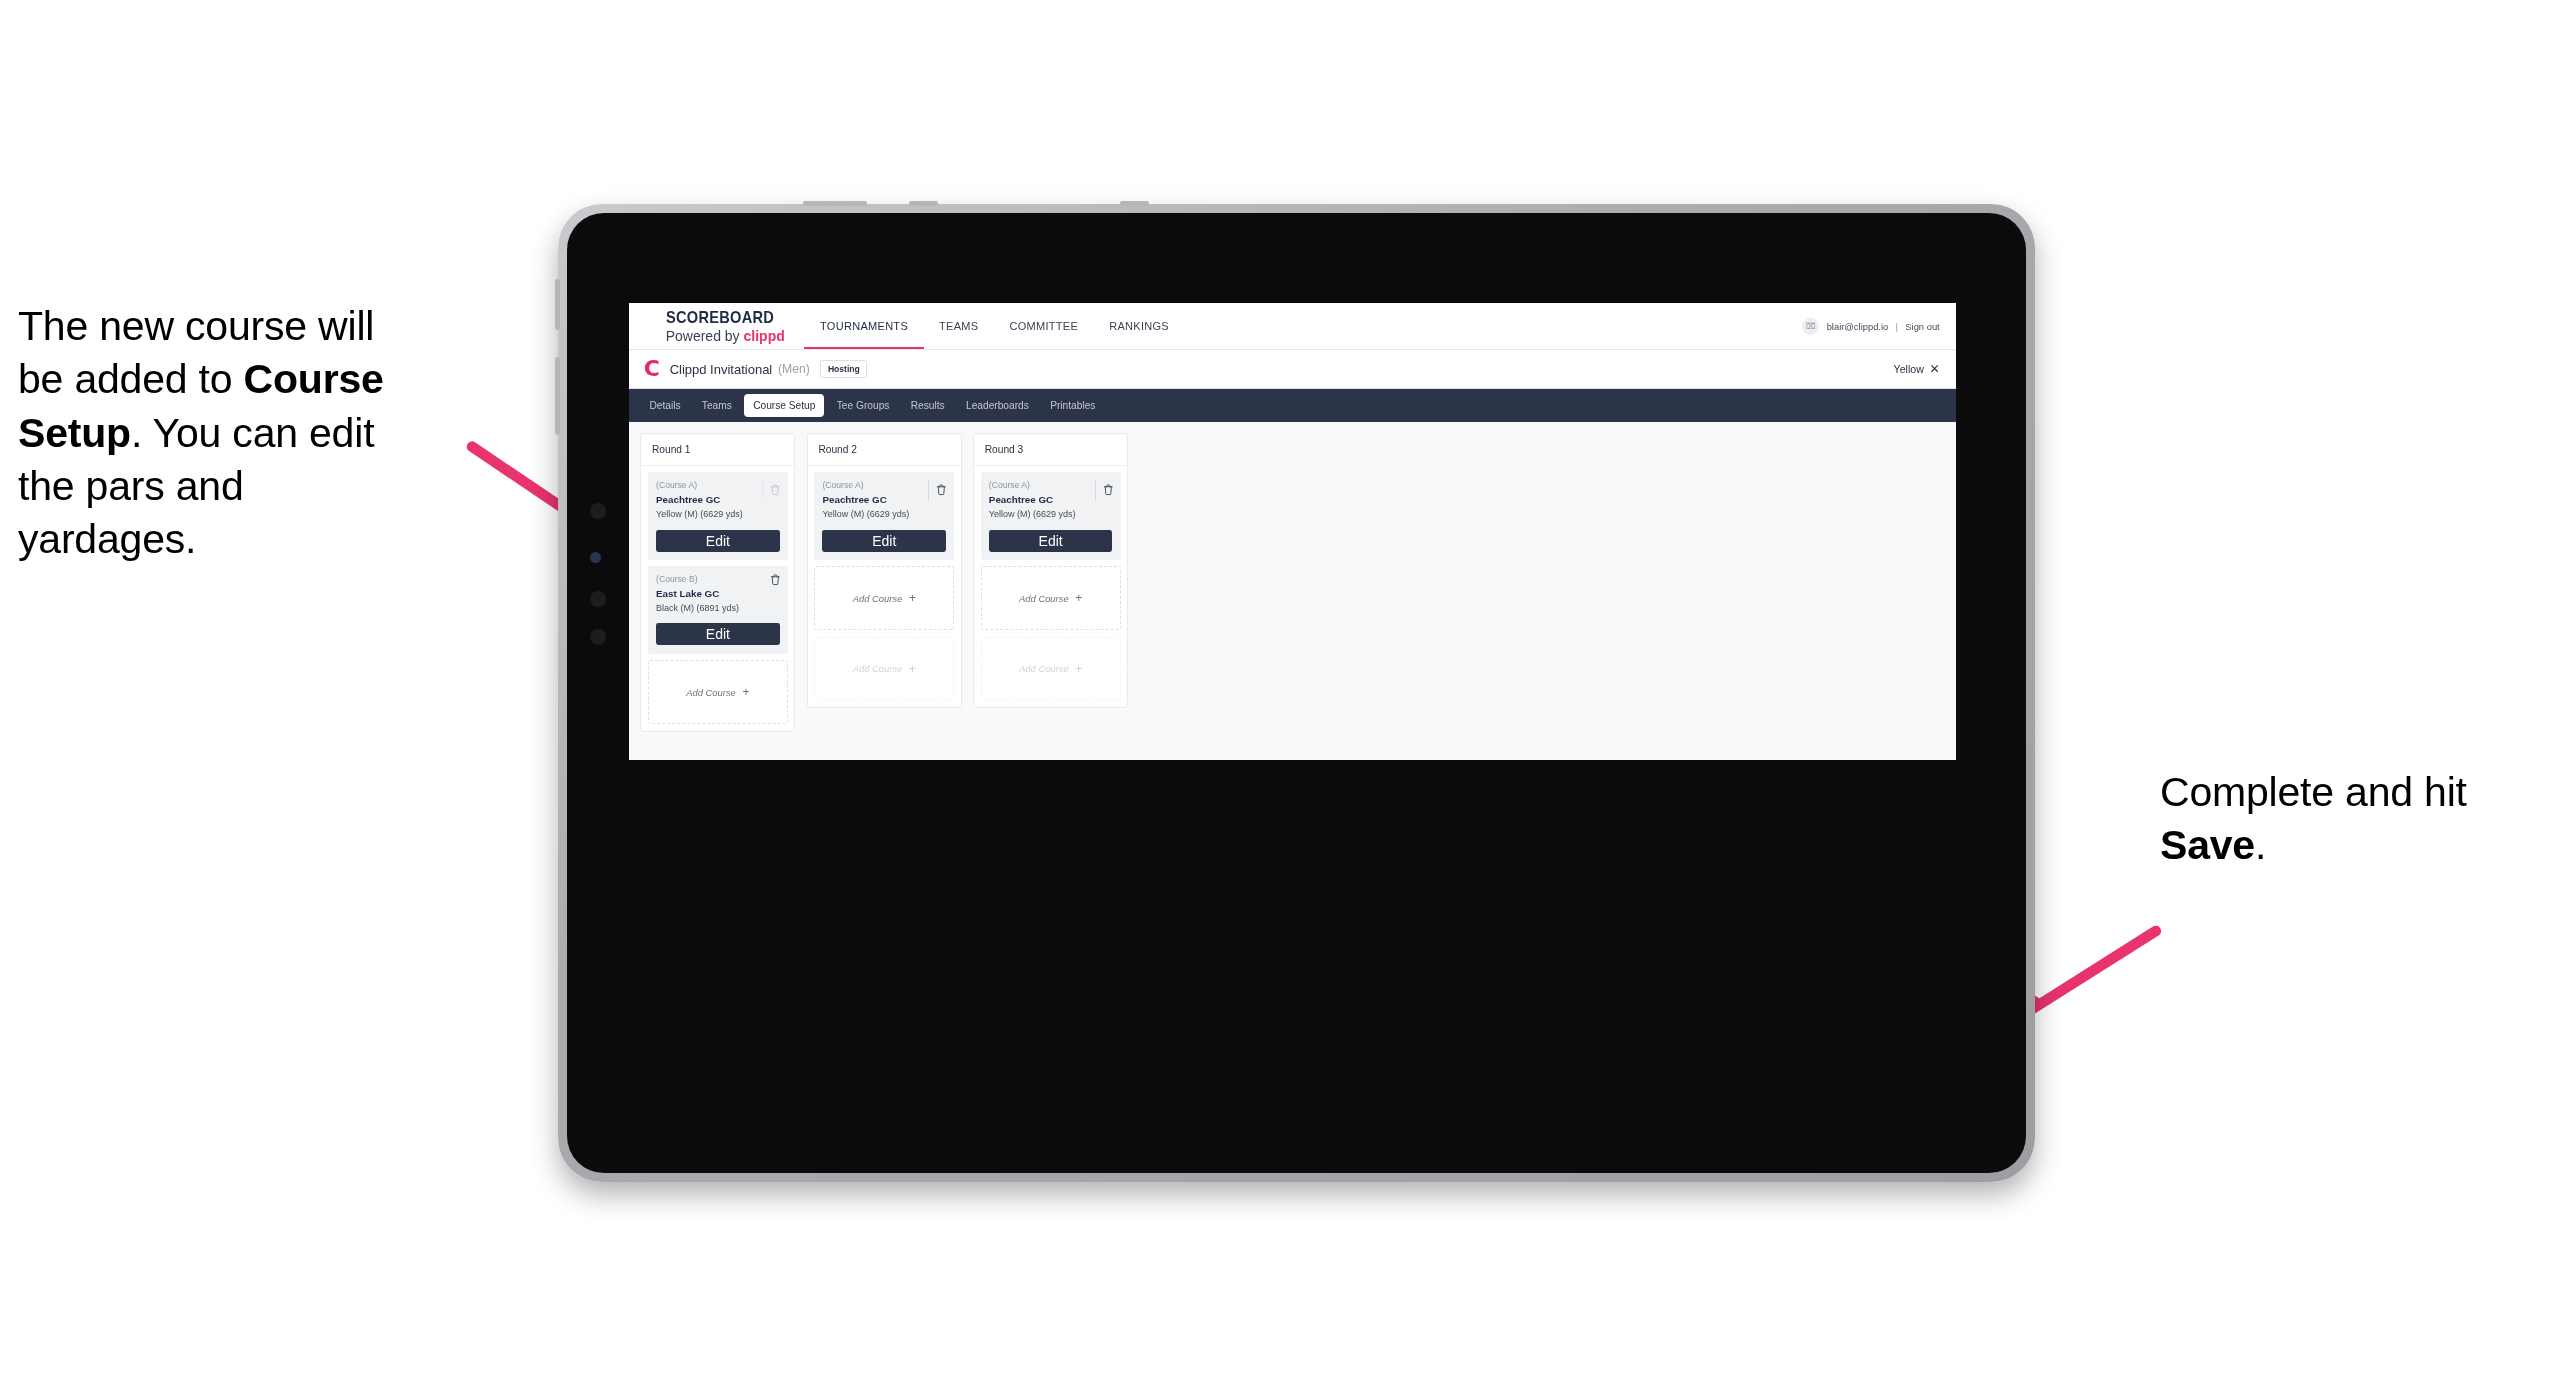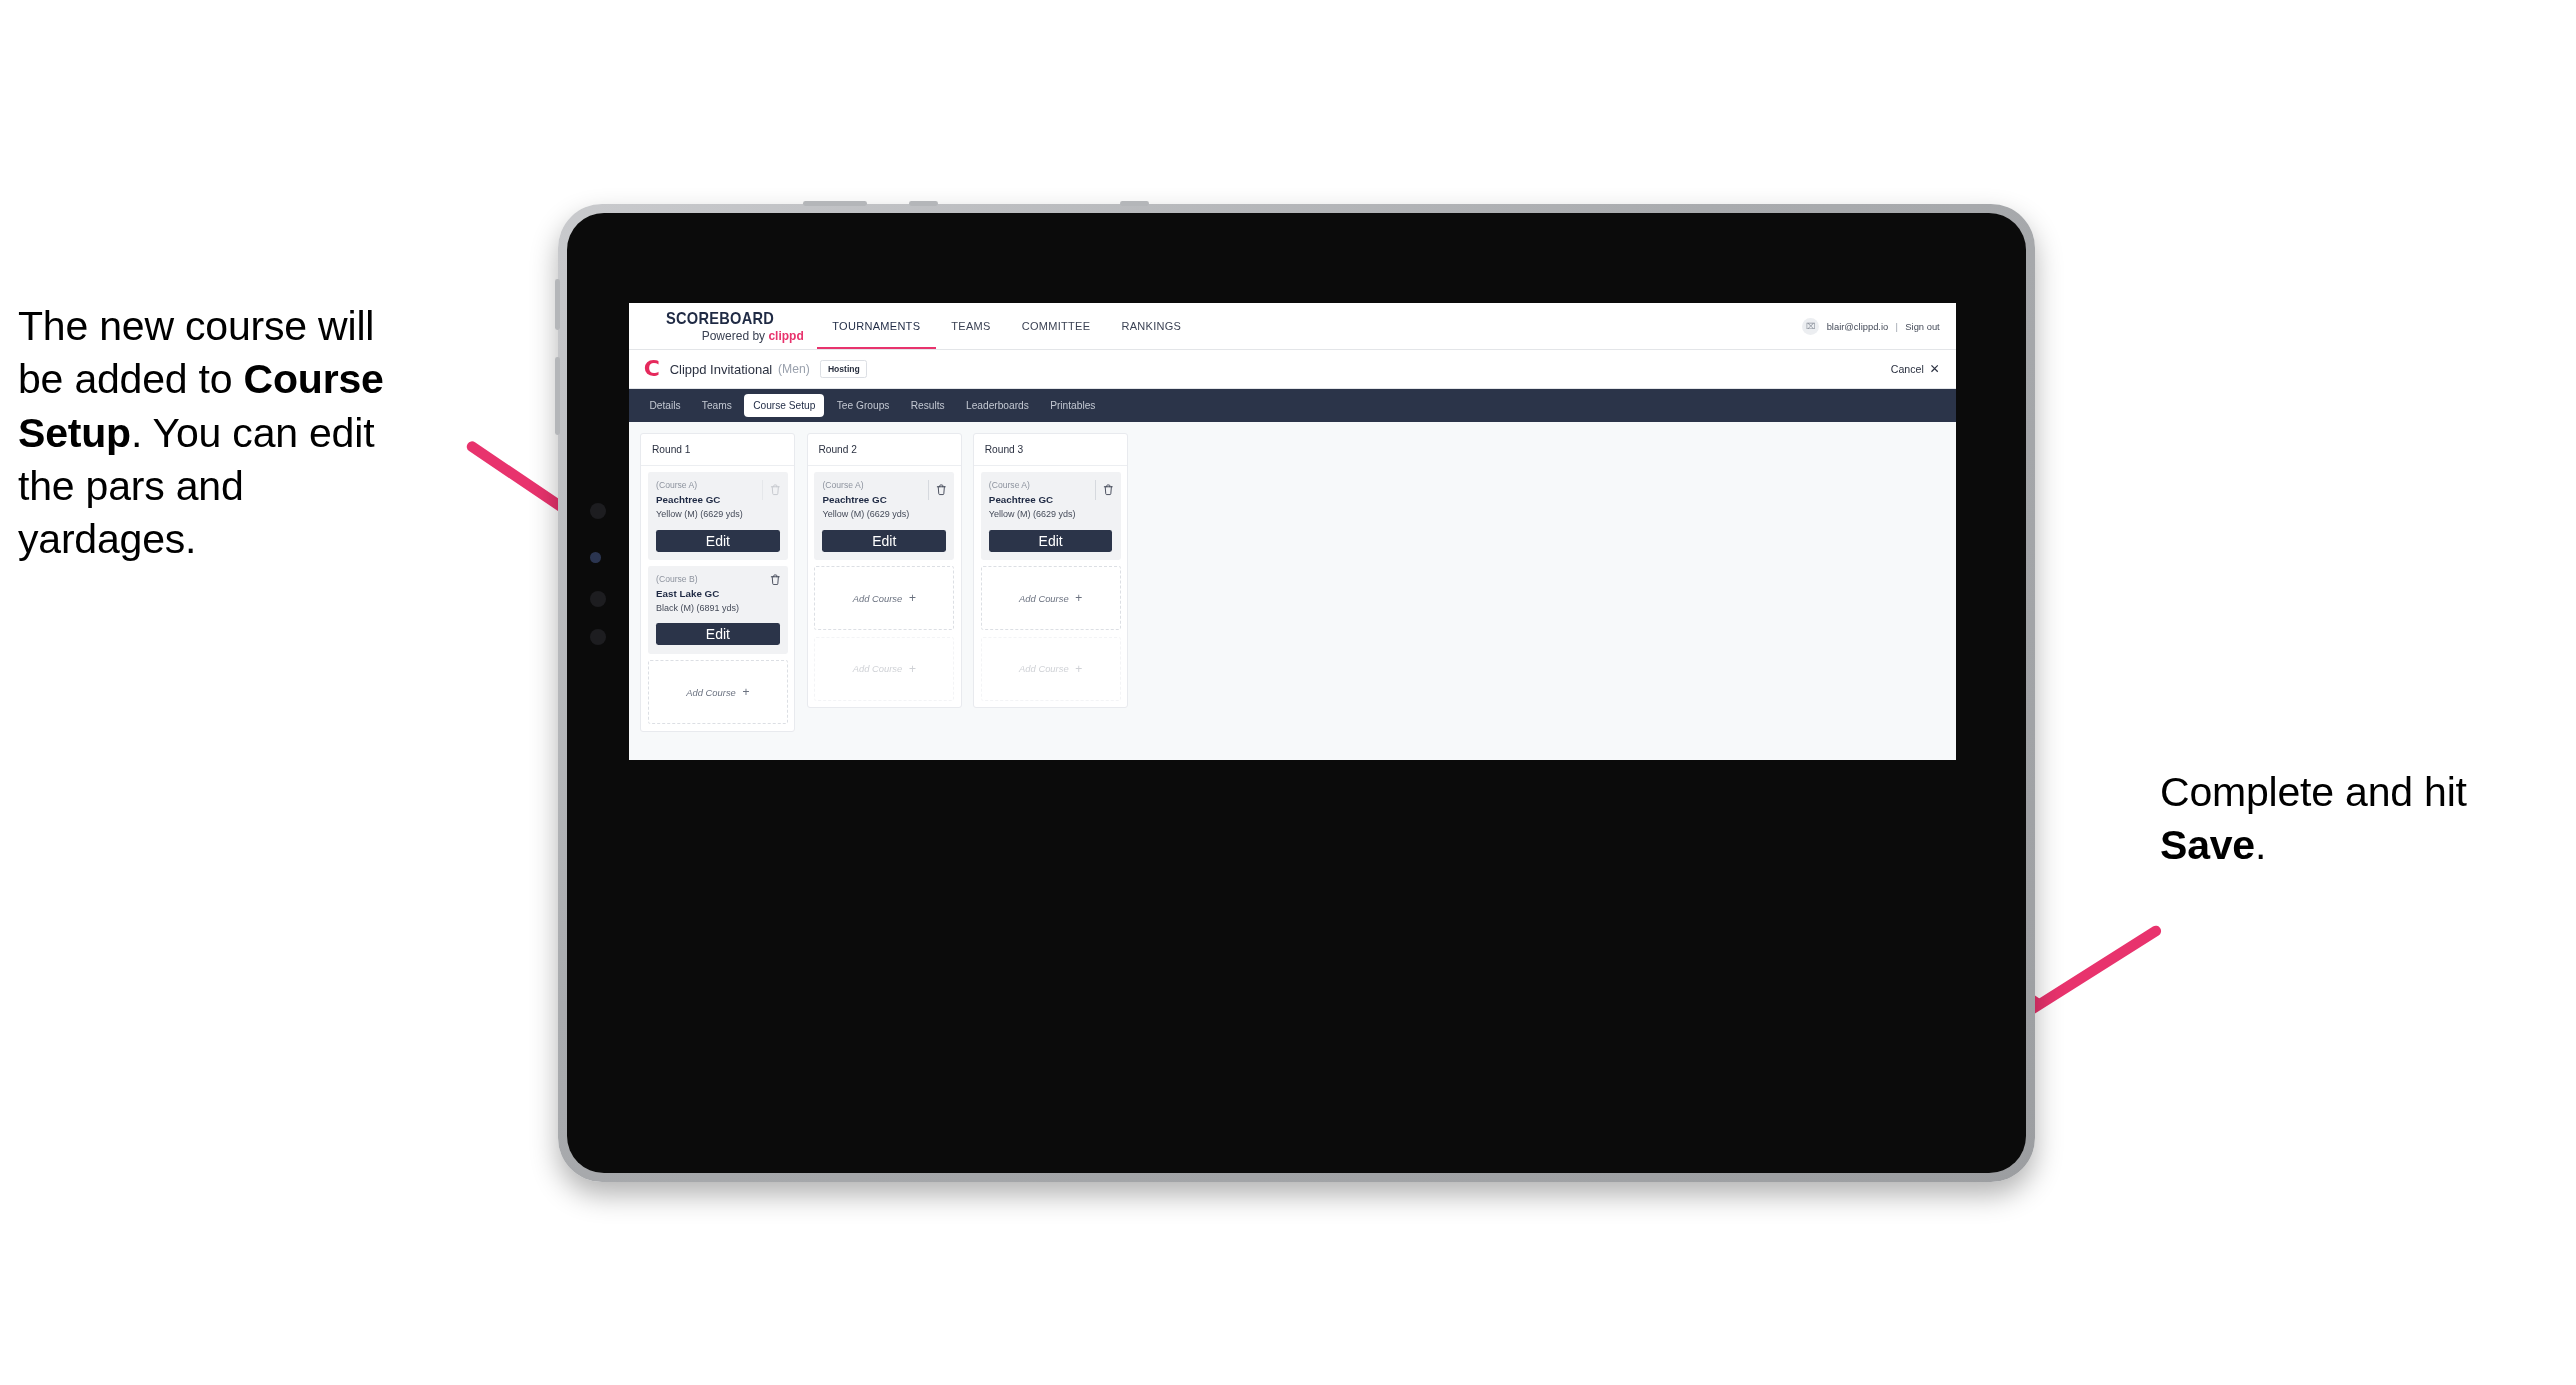--- a/index.html
+++ b/index.html
@@ -104,25 +104,24 @@
   }
   #brand-top {
     font-size: 17px;
     font-weight: bold;
     color: #1f2a44;
     letter-spacing: 0.3px;
     transform: scaleX(0.86);
     transform-origin: left center;
   }
   #brand-sub {
-    font-size: 12px;
+    font-size: 14px;
     color: #3a4152;
     margin-top: 3.3px;
     white-space: nowrap;
-    margin-left: 36px;
   }
   #brand-sub .pink { color: #e8336d; font-weight: bold; }
 
   .topnav-item {
     display: flex;
     align-items: center;
     padding: 0 15.5px;
     font-size: 11px;
     color: #3b4254;
     letter-spacing: 0.3px;
@@ -359,21 +358,21 @@
       <div id="sign-out">Sign out</div>
     </div>
   </div>
 
   <div id="titlebar">
     <div id="clippd-mark">C</div>
     <div id="tourney-name">Clippd Invitational</div>
     <div id="tourney-gender">(Men)</div>
     <div id="hosting-badge">Hosting</div>
     <div id="cancel-btn">
-      <span>Cancel</span>
+      <span>Yellow</span>
       <span id="cancel-x">✕</span>
     </div>
   </div>
 
   <div id="tabbar">
     <div class="tab"><span>Details</span></div>
     <div class="tab"><span>Teams</span></div>
     <div class="tab active"><span>Course Setup</span></div>
     <div class="tab"><span>Tee Groups</span></div>
     <div class="tab"><span>Results</span></div>

